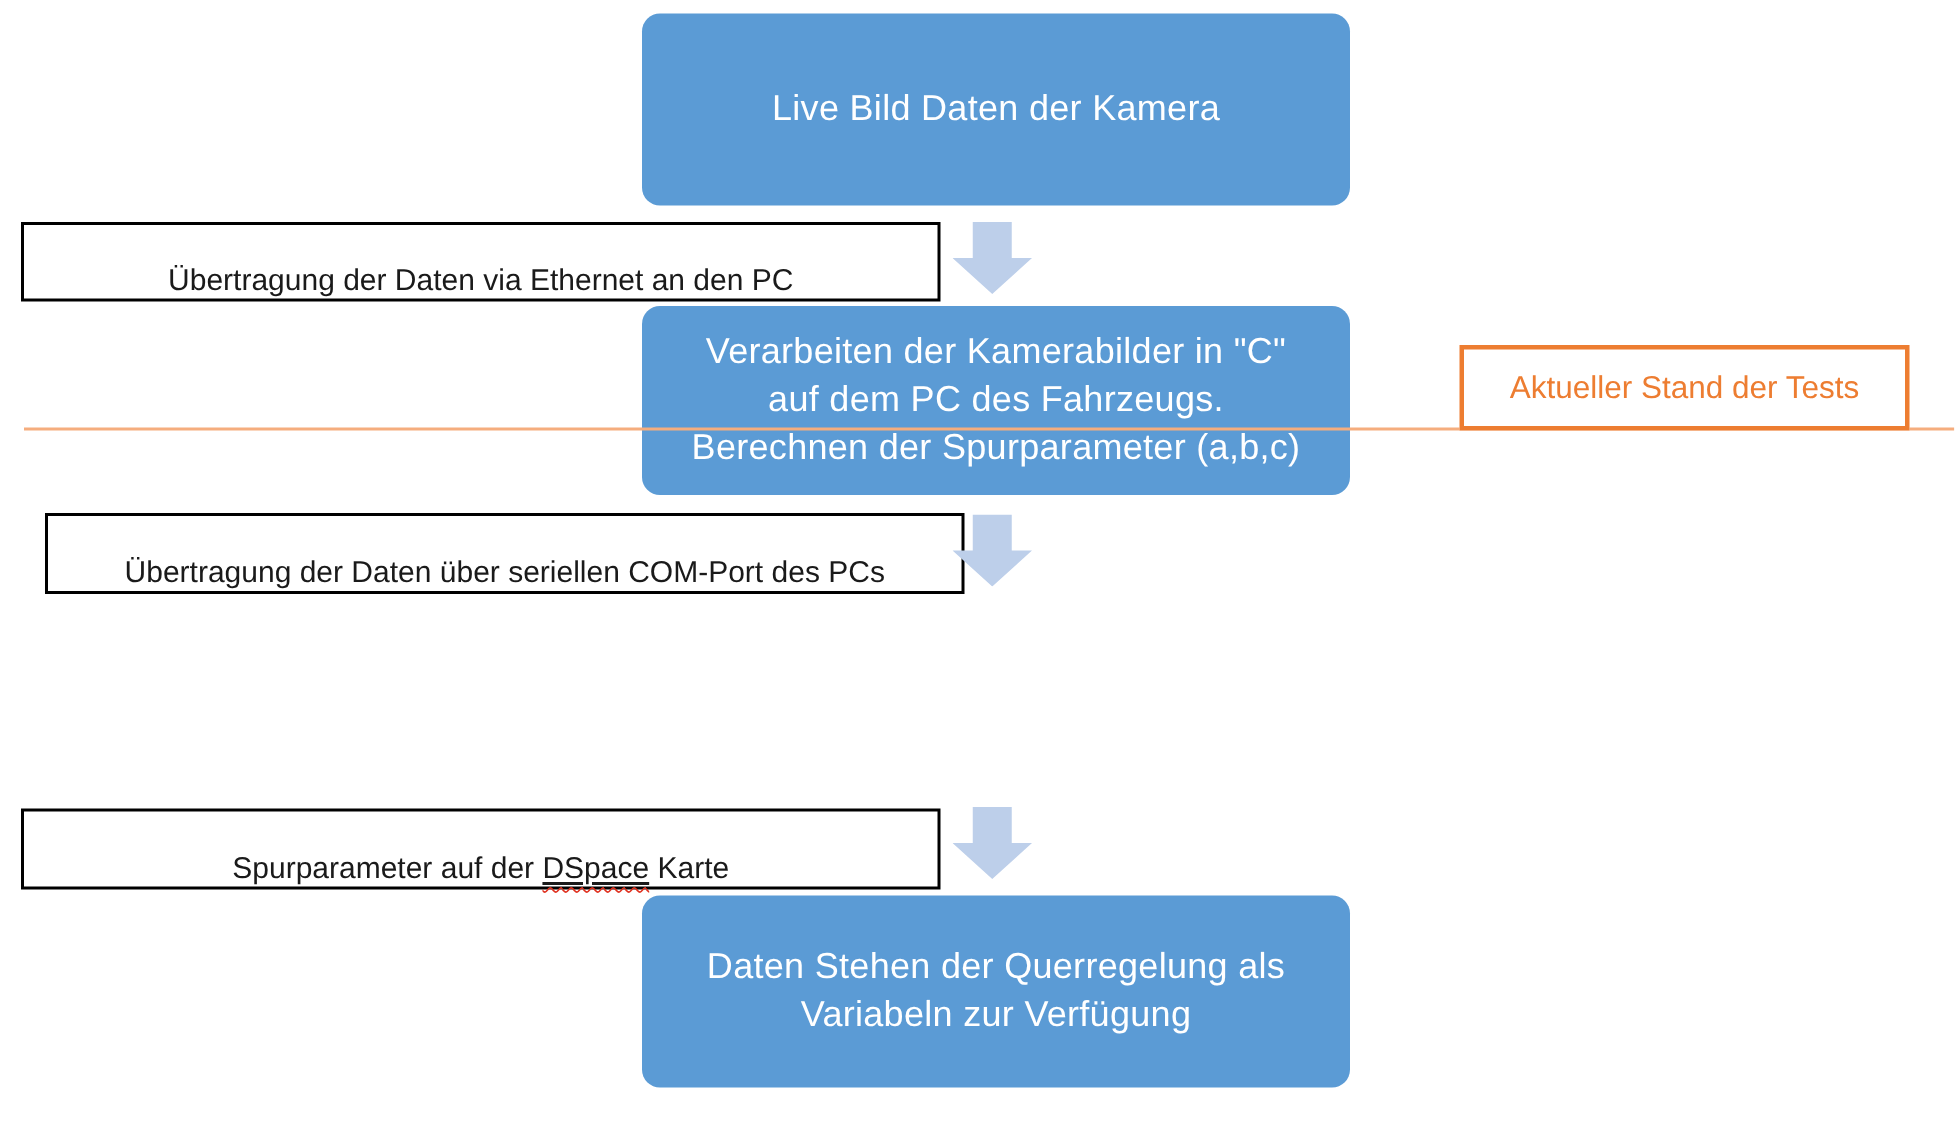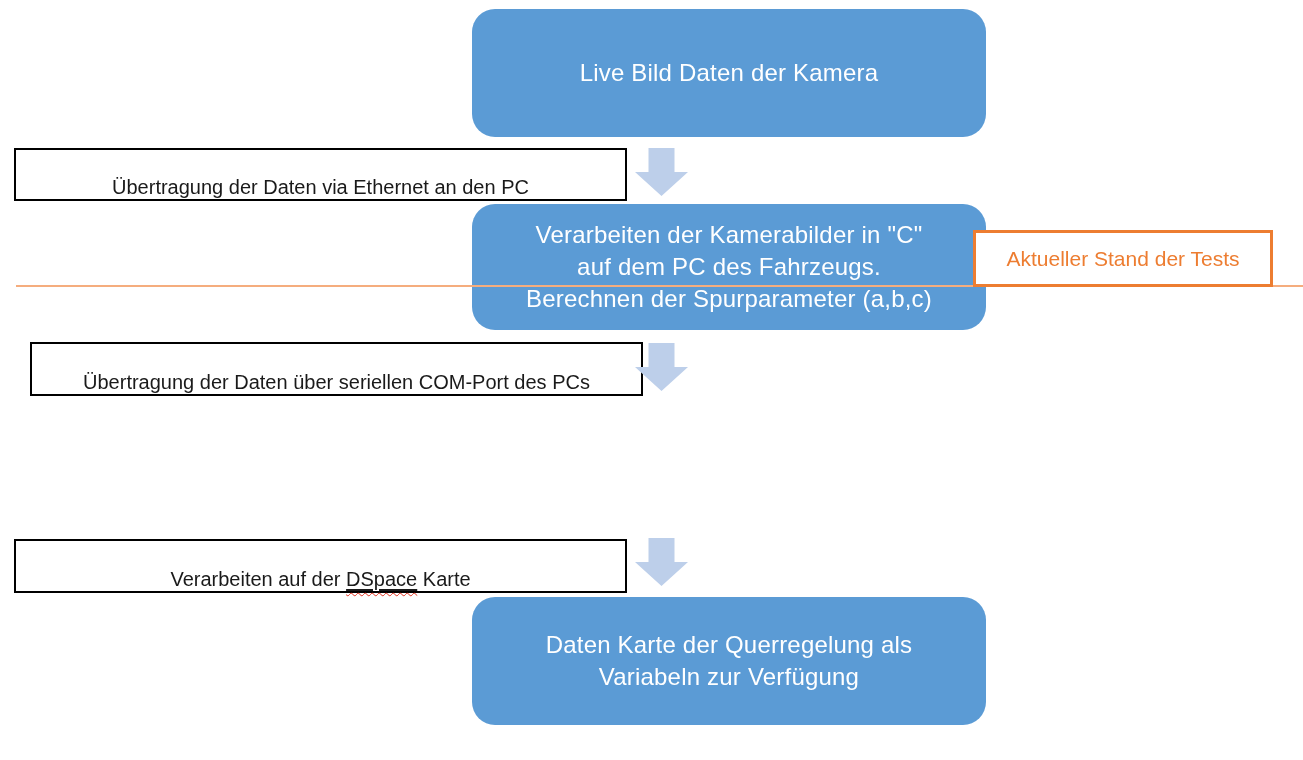--- a/index.html
+++ b/index.html
@@ -13,29 +13,28 @@
     height: 760px;
     background: #ffffff;
     font-family: "Liberation Sans", sans-serif;
     overflow: hidden;
   }
 
   
   .step {
     position: absolute;
     left: 428px;
-    width: 514px;
+    width: 472px;
     background: var(--step-fill, #5b9bd5);
     color: var(--step-text, #ffffff);
-    border-radius: 23px;
+    border-radius: 12px;
     display: flex;
     align-items: center;
     justify-content: center;
     text-align: center;
-    margin-left: 44px;
   }
   .step .step-label {
     font-size: 24px;
     line-height: 32px;
     white-space: pre-line;
     letter-spacing: 0.2px;
   }
   .s1 { top: 9px;   height: 128px; }
   .s2 { top: 204px; height: 126px; }
   .s3 { top: 402px; height: 125px; }
@@ -131,34 +130,34 @@
   </div>
 
   <div class="step s2">
     <span class="step-label">Verarbeiten der Kamerabilder in "C"
 auf dem PC des Fahrzeugs.
 Berechnen der Spurparameter (a,b,c)</span>
   </div>
 
 
   <div class="step s4">
-    <span class="step-label">Daten Karte der Querregelung als
+    <span class="step-label">Daten Stehen der Querregelung als
 Variabeln zur Verfügung</span>
   </div>
 
   <div class="note n1">
     <span class="note-text">Übertragung der Daten via Ethernet an den PC</span>
   </div>
 
   <div class="note n2">
     <span class="note-text">Übertragung der Daten über seriellen COM-Port des PCs</span>
   </div>
 
   <div class="note n3">
-    <span class="note-text"><span>Verarbeiten auf der </span><span class="u-black"><span class="squiggle">DSpace</span></span><span> Karte</span></span>
+    <span class="note-text"><span>Spurparameter auf der </span><span class="u-black"><span class="squiggle">DSpace</span></span><span> Karte</span></span>
   </div>
 
   <div class="arrow a1">
     <svg viewBox="0 0 53 48" xmlns="http://www.w3.org/2000/svg" aria-hidden="true">
       <polygon points="13.5,0 39.5,0 39.5,24 53,24 26.5,48 0,24 13.5,24" fill="currentColor"></polygon>
     </svg>
   </div>
 
   <div class="arrow a2">
     <svg viewBox="0 0 53 48" xmlns="http://www.w3.org/2000/svg" aria-hidden="true">

